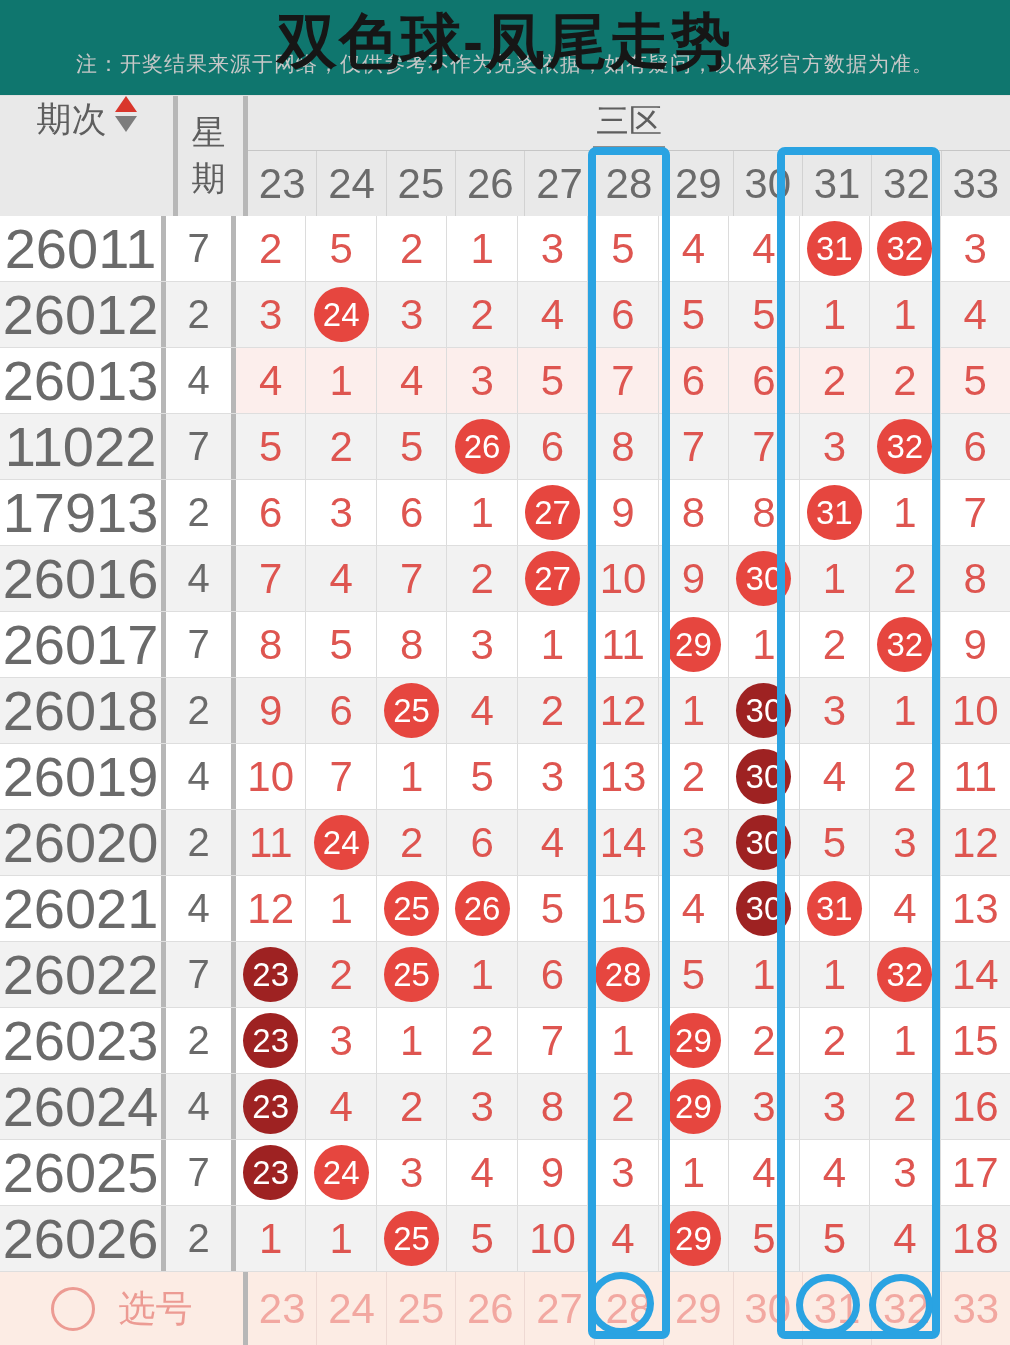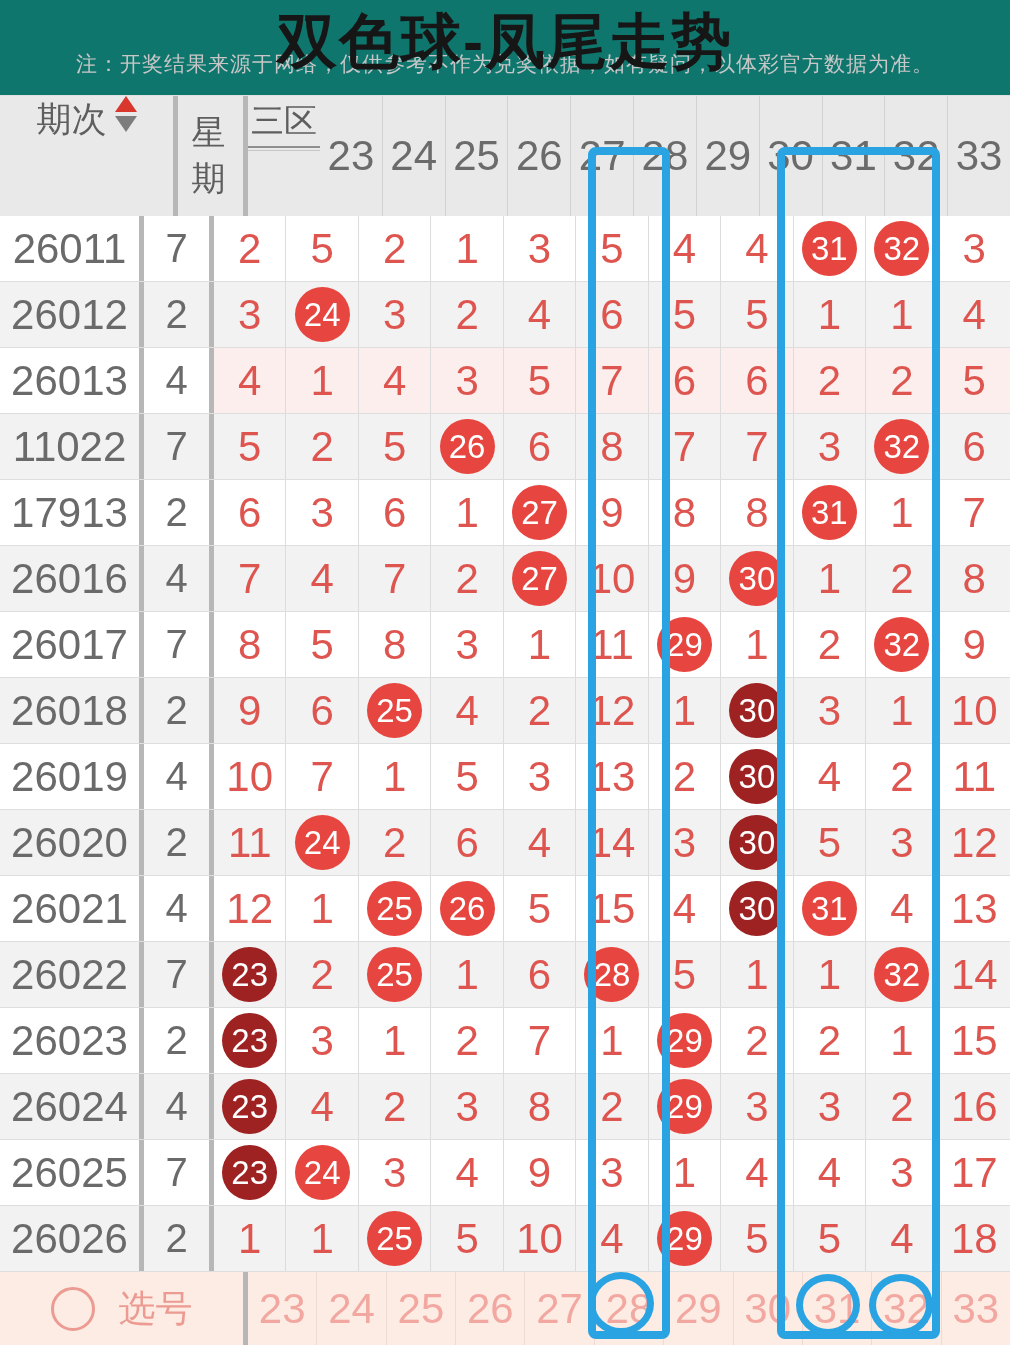--- a/index.html
+++ b/index.html
@@ -20,34 +20,34 @@
   .h-period { width:178px; border-right:5px solid #b7b7b7; display:flex; align-items:flex-start;
               justify-content:center; gap:8px; font-size:35px; color:#5e5e5e; }
   .arrows { display:flex; flex-direction:column; gap:4px; }
   .tri-up   { width:0; height:0; border-left:11px solid transparent; border-right:11px solid transparent;
               border-bottom:16px solid var(--sort-red); }
   .tri-down { width:0; height:0; border-left:11px solid transparent; border-right:11px solid transparent;
               border-top:16px solid #7d7d7d; }
   .h-week { width:70px; border-right:5px solid #b7b7b7; display:flex; align-items:center; justify-content:center; }
   .h-week span { display:block; width:38px; font-size:34px; line-height:1.35; color:#5e5e5e;
                  word-break:break-all; }
-  .h-zone { flex:1; display:flex; flex-direction:row; }
+  .h-zone { flex:1; display:flex; flex-direction:column; }
   .h-zone-top { height:55px; display:flex; align-items:center; justify-content:center;
                 border-bottom:1px solid #c6c6c6; }
   .h-zone-top span { font-size:33px; color:#5e5e5e; border-bottom:2px solid #8f8f8f; padding:0 3px 2px; }
   .h-cols { flex:1; display:flex; }
   .h-col { flex:1; display:flex; align-items:center; justify-content:center;
            font-size:42px; color:#6b6b6b; border-right:1px solid #d2d2d2; }
   .h-col:last-child { border-right:none; }
 
   
   .row { display:flex; height:66px; border-bottom:1px solid #dedede; background:#fff; }
   .row.gray { background:var(--gray-bg); }
-  .c-period { width:144px; border-right:5px solid #b7b7b7; display:flex; align-items:center;
-              justify-content:center; font-size:42px; color:#6a6a6a; }
+  .c-period { width:166px; border-right:5px solid #b7b7b7; display:flex; align-items:center;
+              justify-content:center; font-size:56px; color:#6a6a6a; }
   .c-week { width:70px; border-right:5px solid #b7b7b7; display:flex; align-items:center;
             justify-content:center; font-size:40px; color:#6a6a6a; }
   .c-num { flex:1; border-right:1px solid #dcdcdc; display:flex; align-items:center;
            justify-content:center; font-size:42px; color:var(--num-red); }
   .c-num:last-child { border-right:none; }
   .row.pink .c-num { background:var(--pink-bg); }
   .ball { width:55px; height:55px; border-radius:50%; display:flex; align-items:center;
           justify-content:center; color:#fff; font-size:33px; }
   .ball.red  { background:var(--ball-red); }
   .ball.dark { background:var(--ball-dark); }

